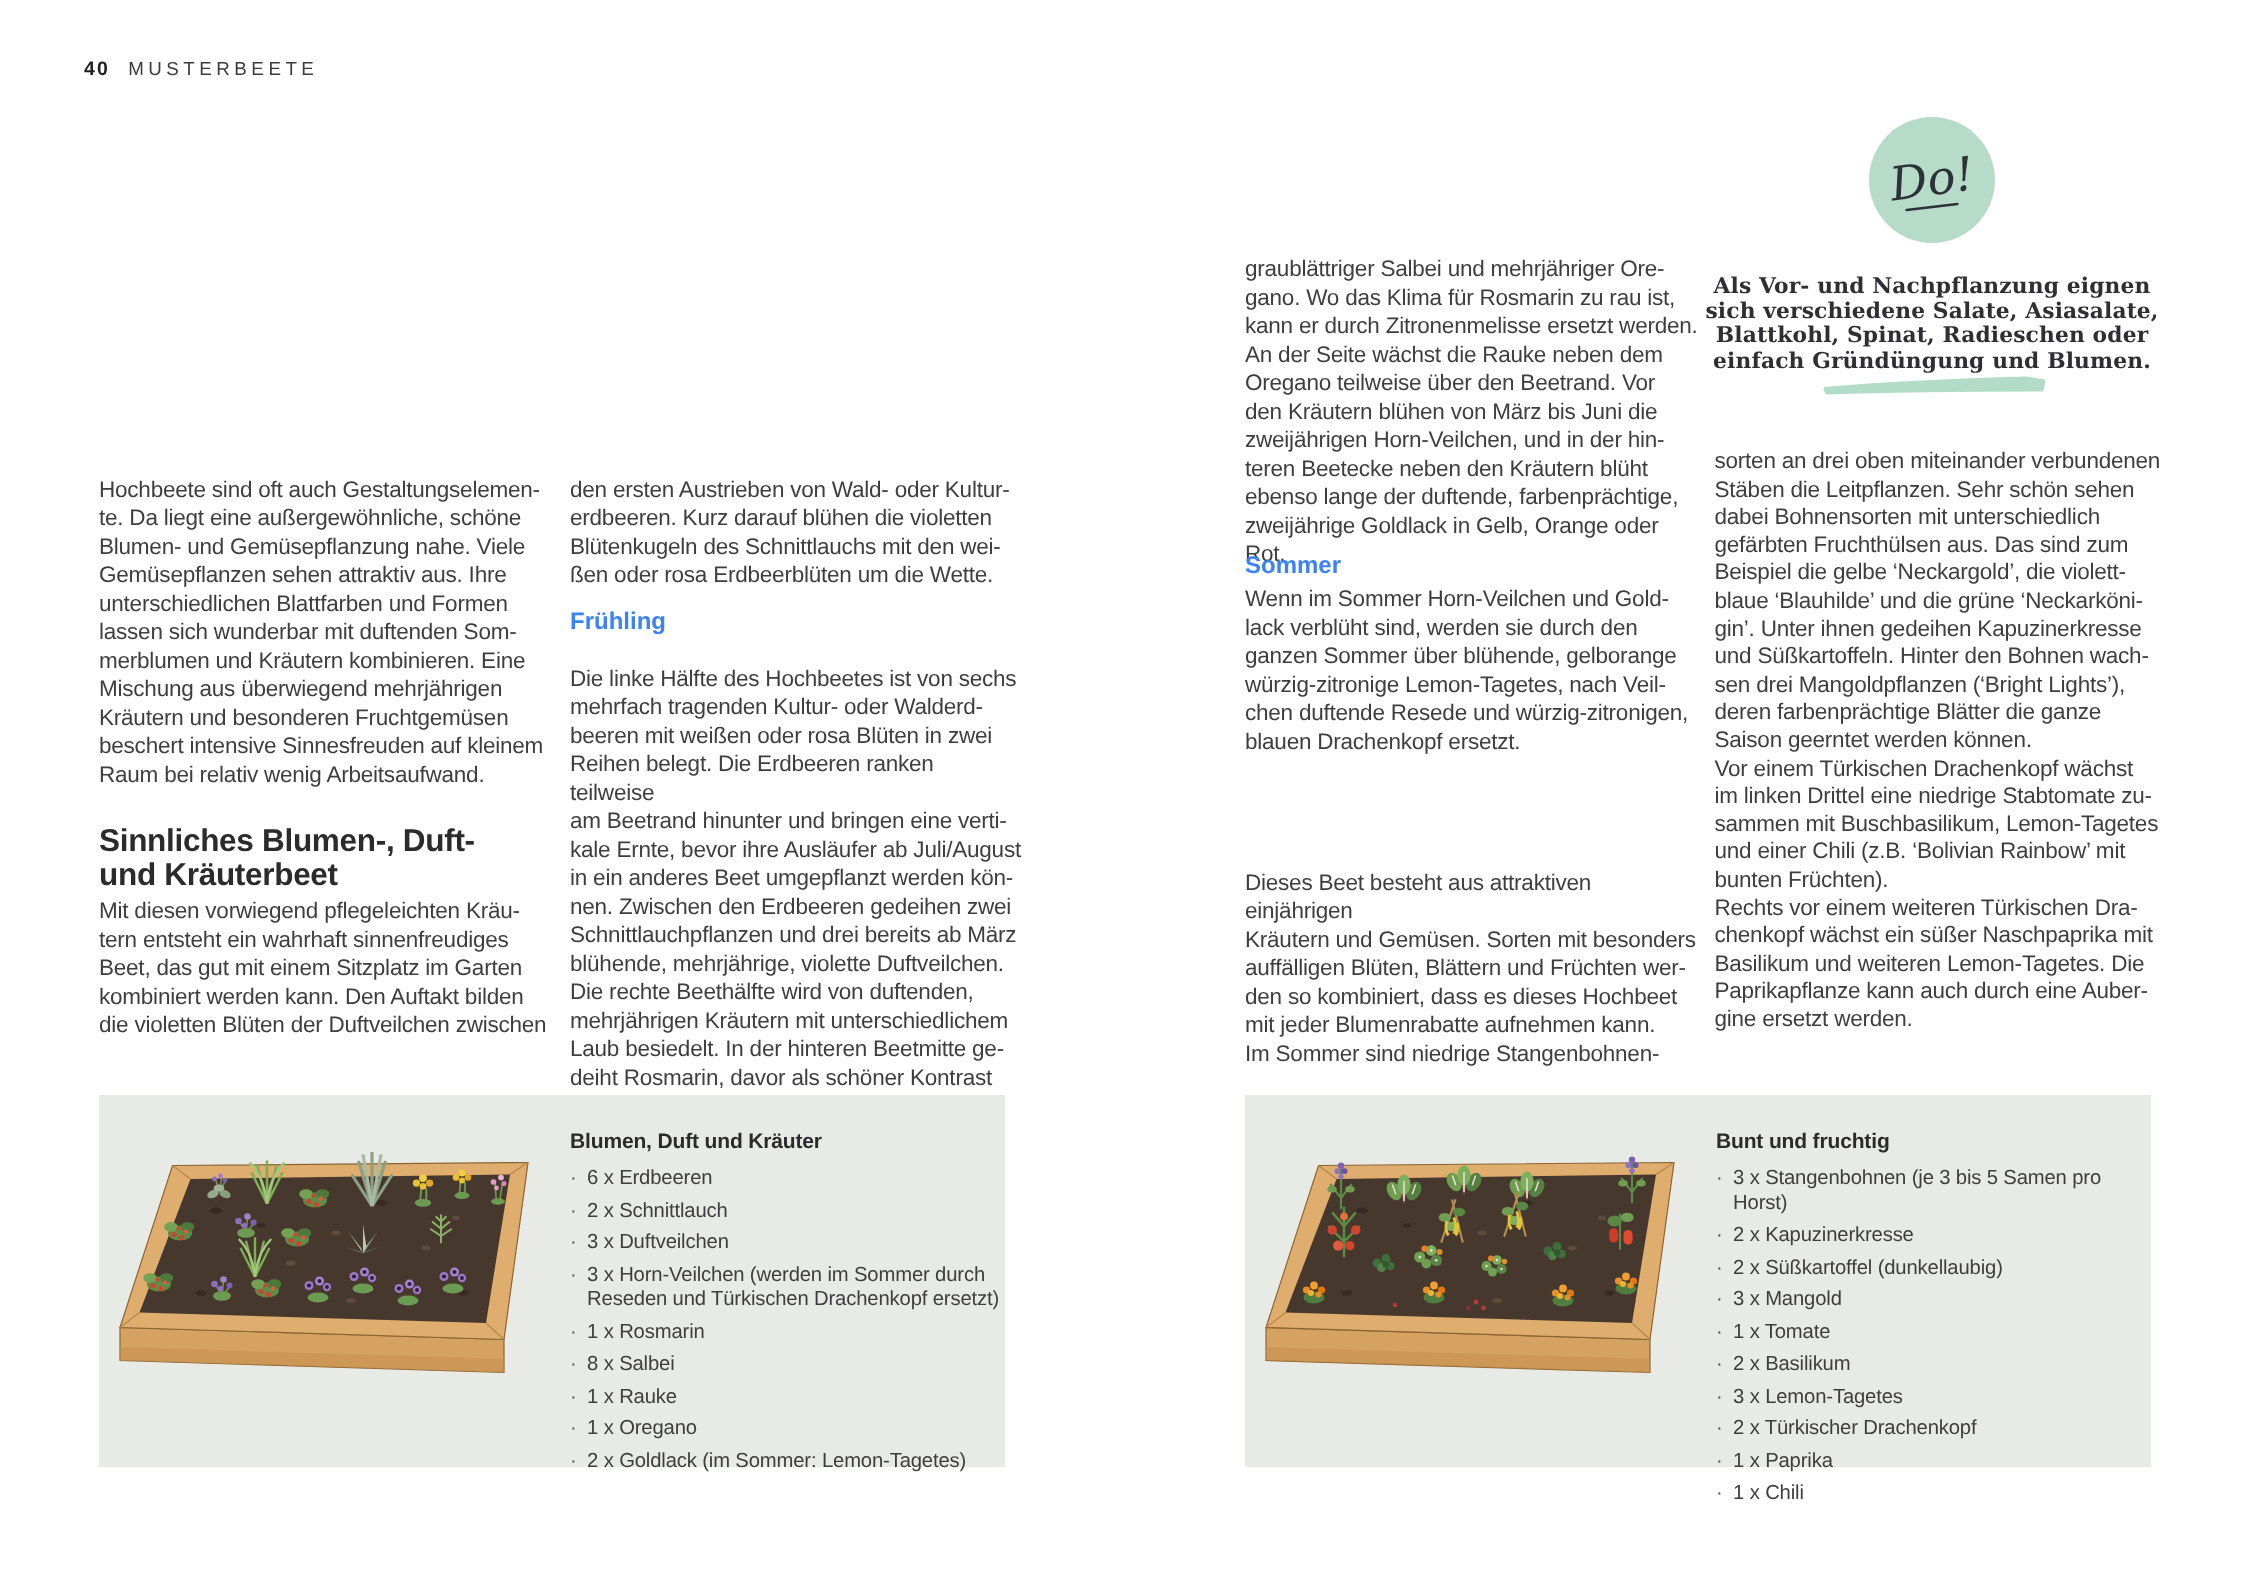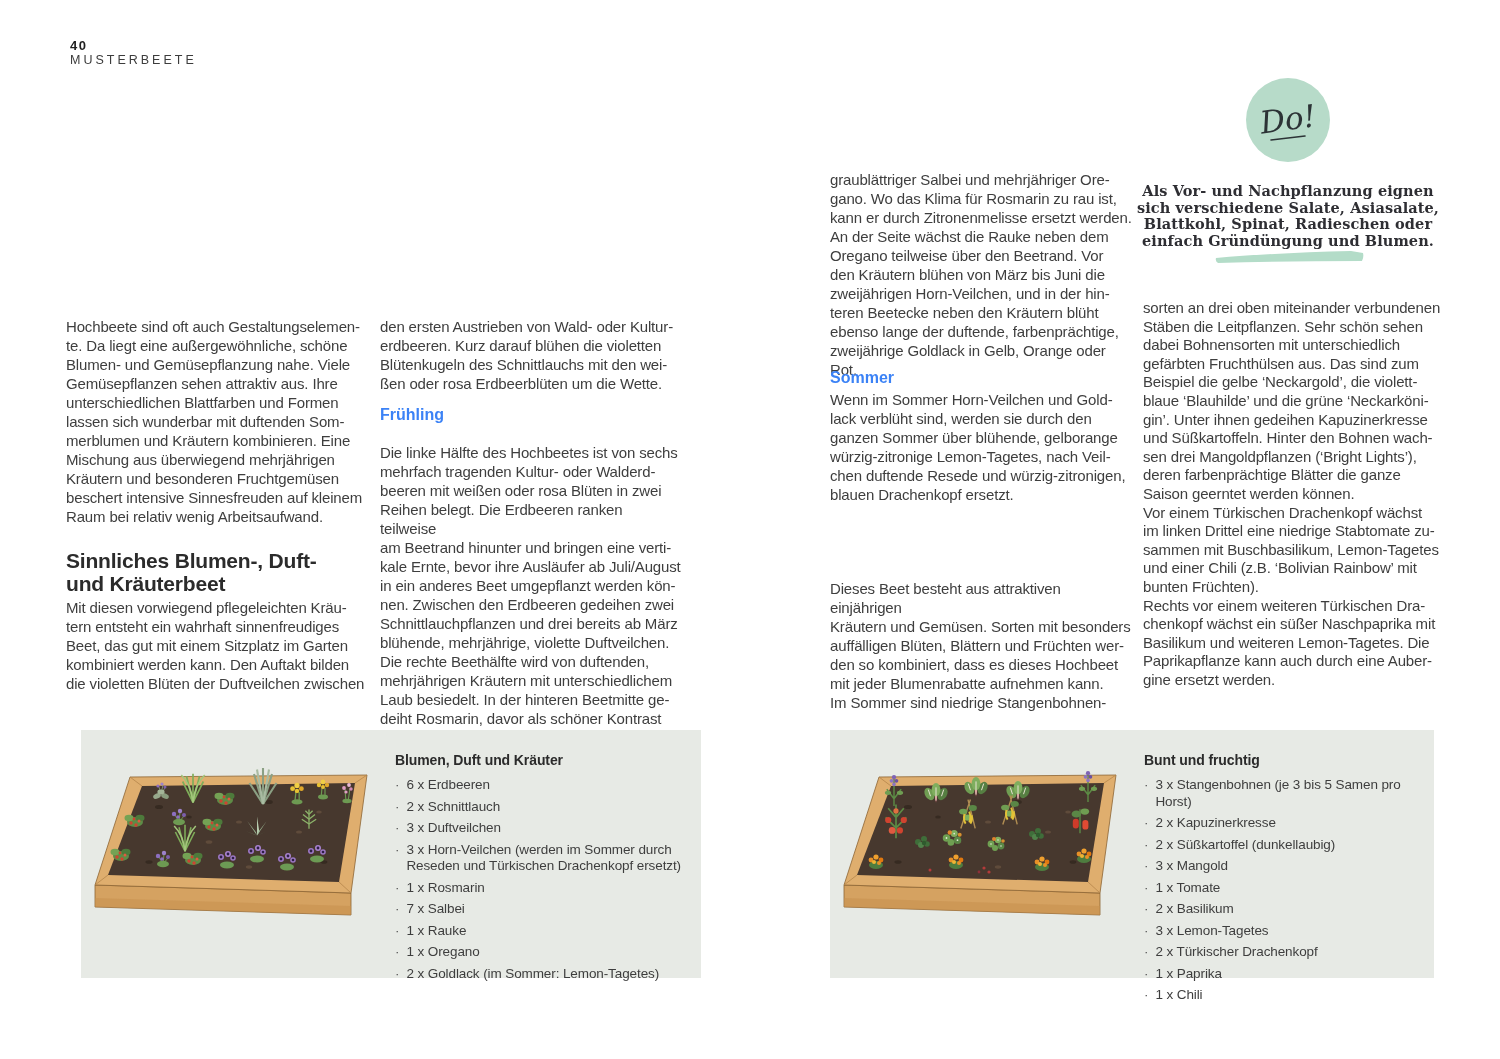--- a/index.html
+++ b/index.html
@@ -1,23 +1,23 @@
 <!DOCTYPE html>
 <html><head>
 <meta charset="utf-8">
 <style>
   html,body{margin:0;padding:0;background:#ffffff;}
   #spread{
     position:relative;width:1500px;height:1059px;background:#ffffff;overflow:hidden;
     font-family:"Liberation Sans",sans-serif;color:#3e3e3e;
   }
   
-  #runhead{position:absolute;left:70px;top:38px;font-size:13px;display:flex;align-items:baseline;flex-direction:column;}
+  #runhead{position:absolute;left:56px;top:38px;font-size:13px;display:flex;align-items:baseline;}
   #runhead .pno{font-weight:bold;color:#1f1f1f;letter-spacing:1.5px;}
-  #runhead .sec{color:#3c3c3c;letter-spacing:3px;font-size:12.5px;}
+  #runhead .sec{margin-left:12px;color:#3c3c3c;letter-spacing:3px;font-size:12.5px;}
   
   #chap-title{
     position:absolute;left:66px;top:156px;width:604px;text-align:center;
     font-family:"DejaVu Serif",serif;font-weight:bold;font-size:44px;line-height:48px;
     color:#68a06a;letter-spacing:0.5px;
   }
   
   .para{position:absolute;width:302px;font-size:15px;line-height:19px;letter-spacing:-0.15px;
         white-space:pre-line;color:#3e3e3e;}
   .h2{position:absolute;width:310px;font-size:21px;line-height:23px;font-weight:bold;
@@ -145,21 +145,21 @@
 im linken Drittel eine niedrige Stabtomate zu-
 sammen mit Buschbasilikum, Lemon-Tagetes
 und einer Chili (z.B. ‘Bolivian Rainbow’ mit
 bunten Früchten).
 Rechts vor einem weiteren Türkischen Dra-
 chenkopf wächst ein süßer Naschpaprika mit
 Basilikum und weiteren Lemon-Tagetes. Die
 Paprikapflanze kann auch durch eine Auber-
 gine ersetzt werden.</div>
 
-  <div class="pbox" style="left:81px;padding-left:16px;">
+  <div class="pbox" style="left:66px;">
     <svg class="bedsvg" width="295" height="170" viewBox="0 0 295 170">
       <defs>
         <g id="p-straw">
           <ellipse cx="12" cy="14" rx="8" ry="5" fill="#5e8c46"></ellipse>
           <ellipse cx="6" cy="10" rx="4.5" ry="3.2" fill="#74a254"></ellipse>
           <ellipse cx="17" cy="10" rx="4.5" ry="3.2" fill="#4d7a3b"></ellipse>
           <circle cx="8" cy="15" r="1.7" fill="#cd4432"></circle>
             <circle cx="13" cy="17" r="1.7" fill="#cd4432"></circle>
           <circle cx="16" cy="13" r="1.5" fill="#e05a40"></circle>
             <circle cx="11" cy="11" r="1.4" fill="#cd4432"></circle>
@@ -376,21 +376,21 @@
         <li>
             <span class="blt">·</span>
             <span>3 x Horn-Veilchen (werden im Sommer durch Reseden und Türkischen Drachenkopf ersetzt)</span>
           </li>
         <li>
             <span class="blt">·</span>
             <span>1 x Rosmarin</span>
           </li>
         <li>
             <span class="blt">·</span>
-            <span>7 x Salbei</span>
+            <span>8 x Salbei</span>
           </li>
         <li>
             <span class="blt">·</span>
             <span>1 x Rauke</span>
           </li>
         <li>
             <span class="blt">·</span>
             <span>1 x Oregano</span>
           </li>
         <li>

